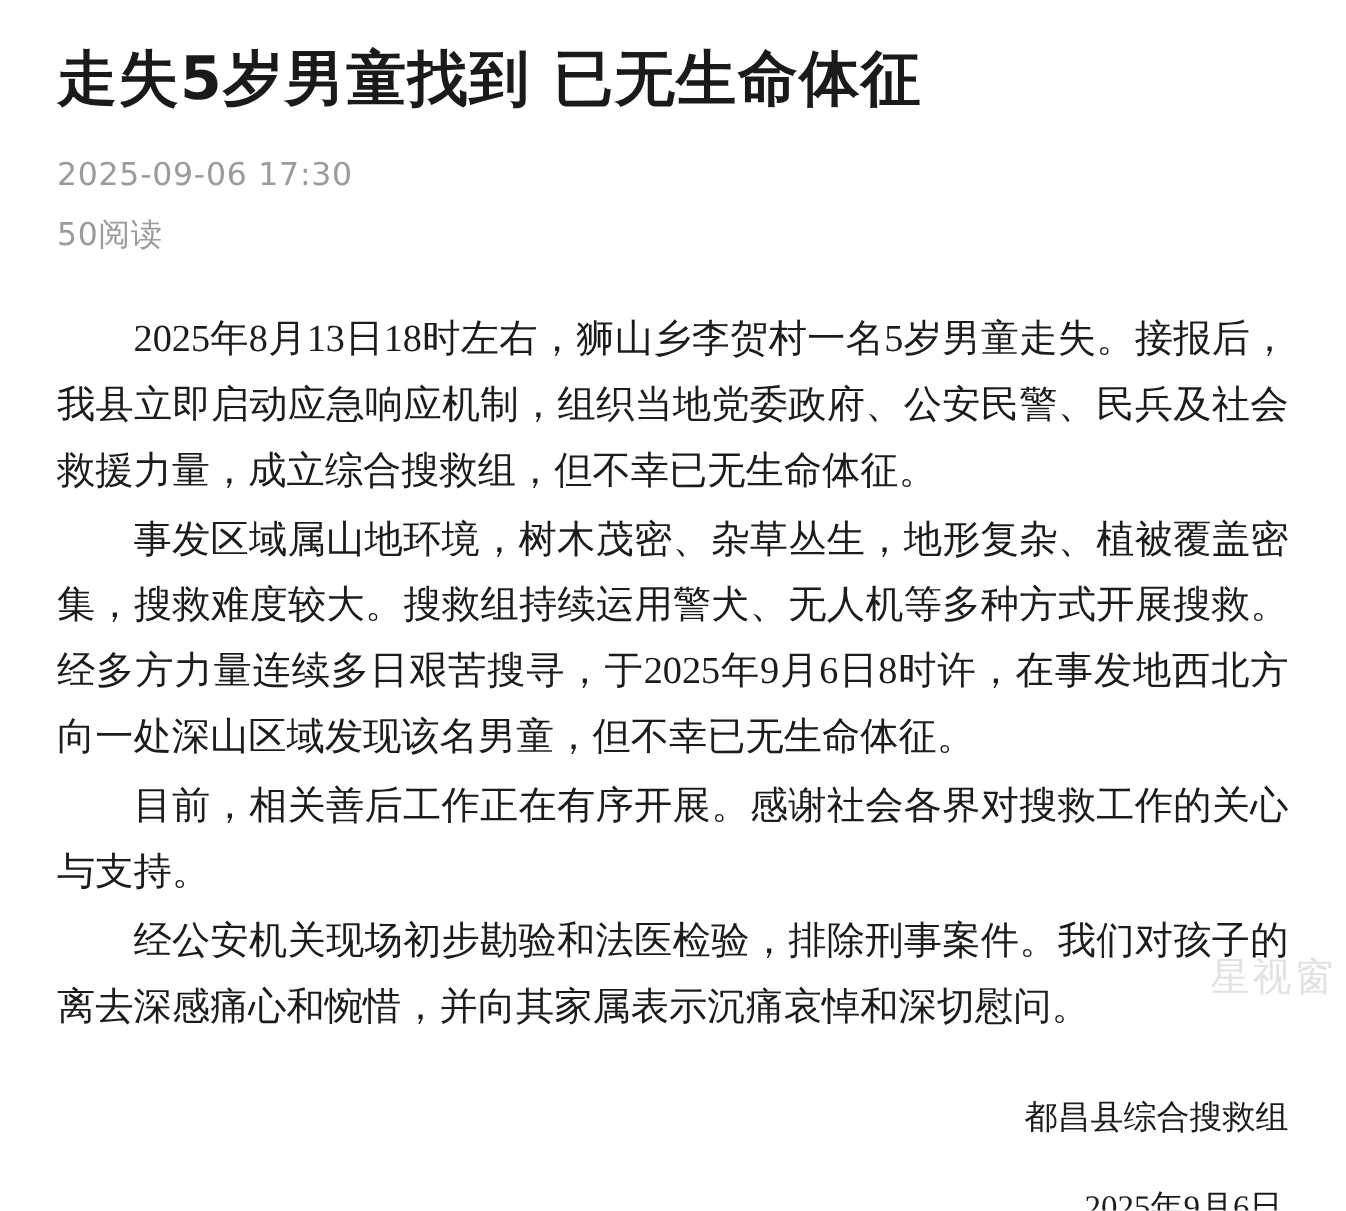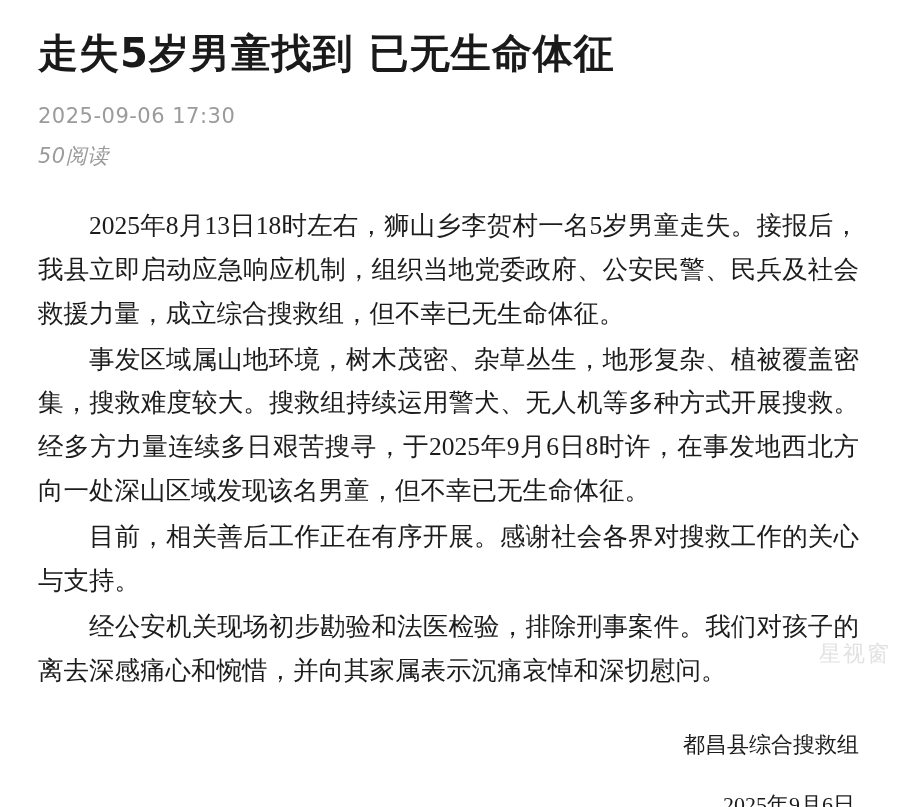--- a/index.html
+++ b/index.html
@@ -40,21 +40,20 @@
     display: flex;
     align-items: baseline;
     gap: 14px;
     flex-direction: column;
   }
   .meta-date {
     white-space: nowrap;
   }
   .meta-reads {
     white-space: nowrap;
-    font-style: italic;
   }
   .article-body {
     margin-top: 34px;
     font-size: 25.5px;
     line-height: 1.72;
     color: #1c1c1c;
     text-align: justify;
     text-justify: inter-ideograph;
   }
   .article-body p {
@@ -74,21 +73,21 @@
   .signature-block .sig-date {
     display: block;
     margin-top: 22px;
     padding-right: 4px;
   }
   .watermark {
     position: absolute;
     right: 6px;
     bottom: 2px;
     font-family: "DejaVu Sans", "Liberation Sans", sans-serif;
-    font-size: 22px;
+    font-size: 26px;
     color: #e2e2e2;
     letter-spacing: 2px;
     user-select: none;
     pointer-events: none;
   }
 </style>
 </head>
 <body>
 
 <div class="page">

